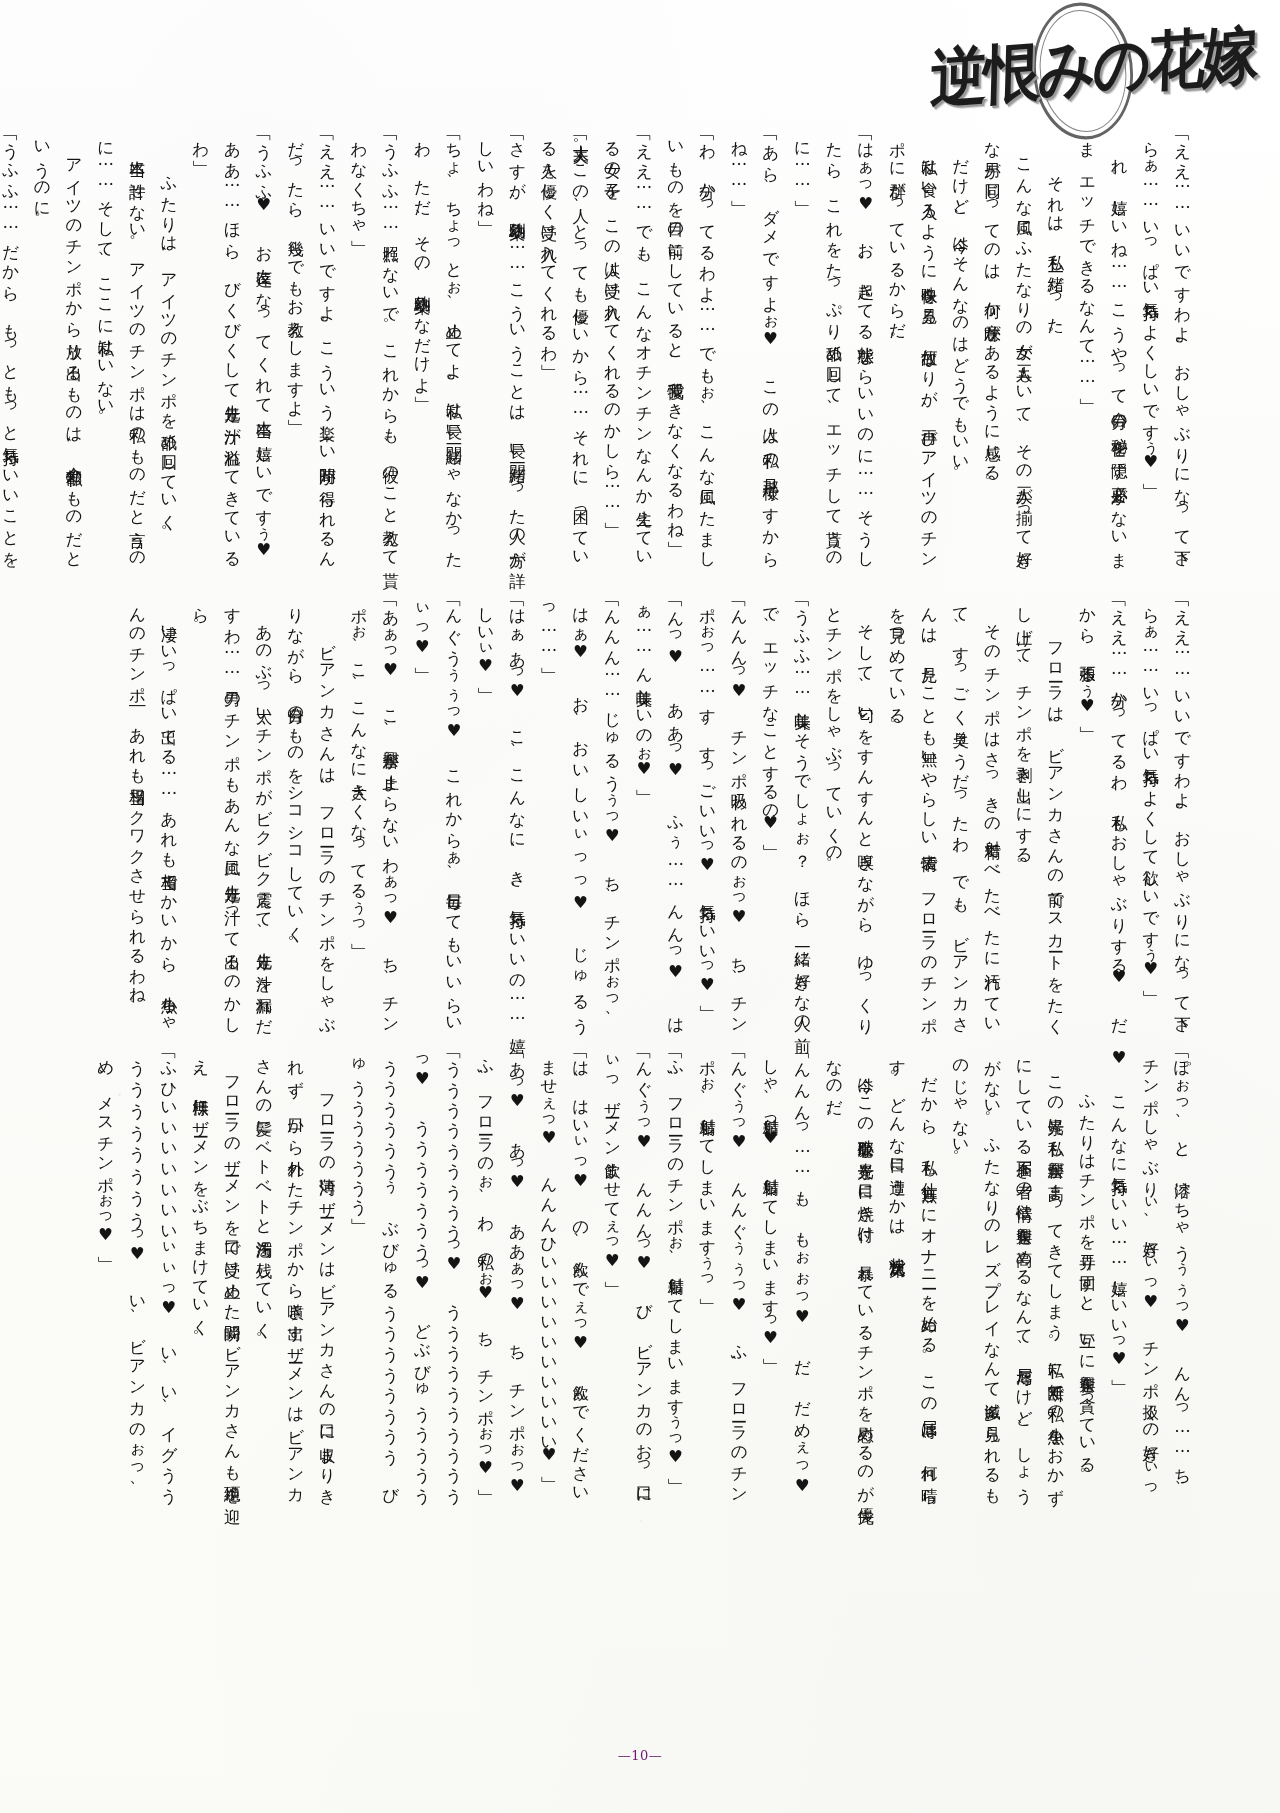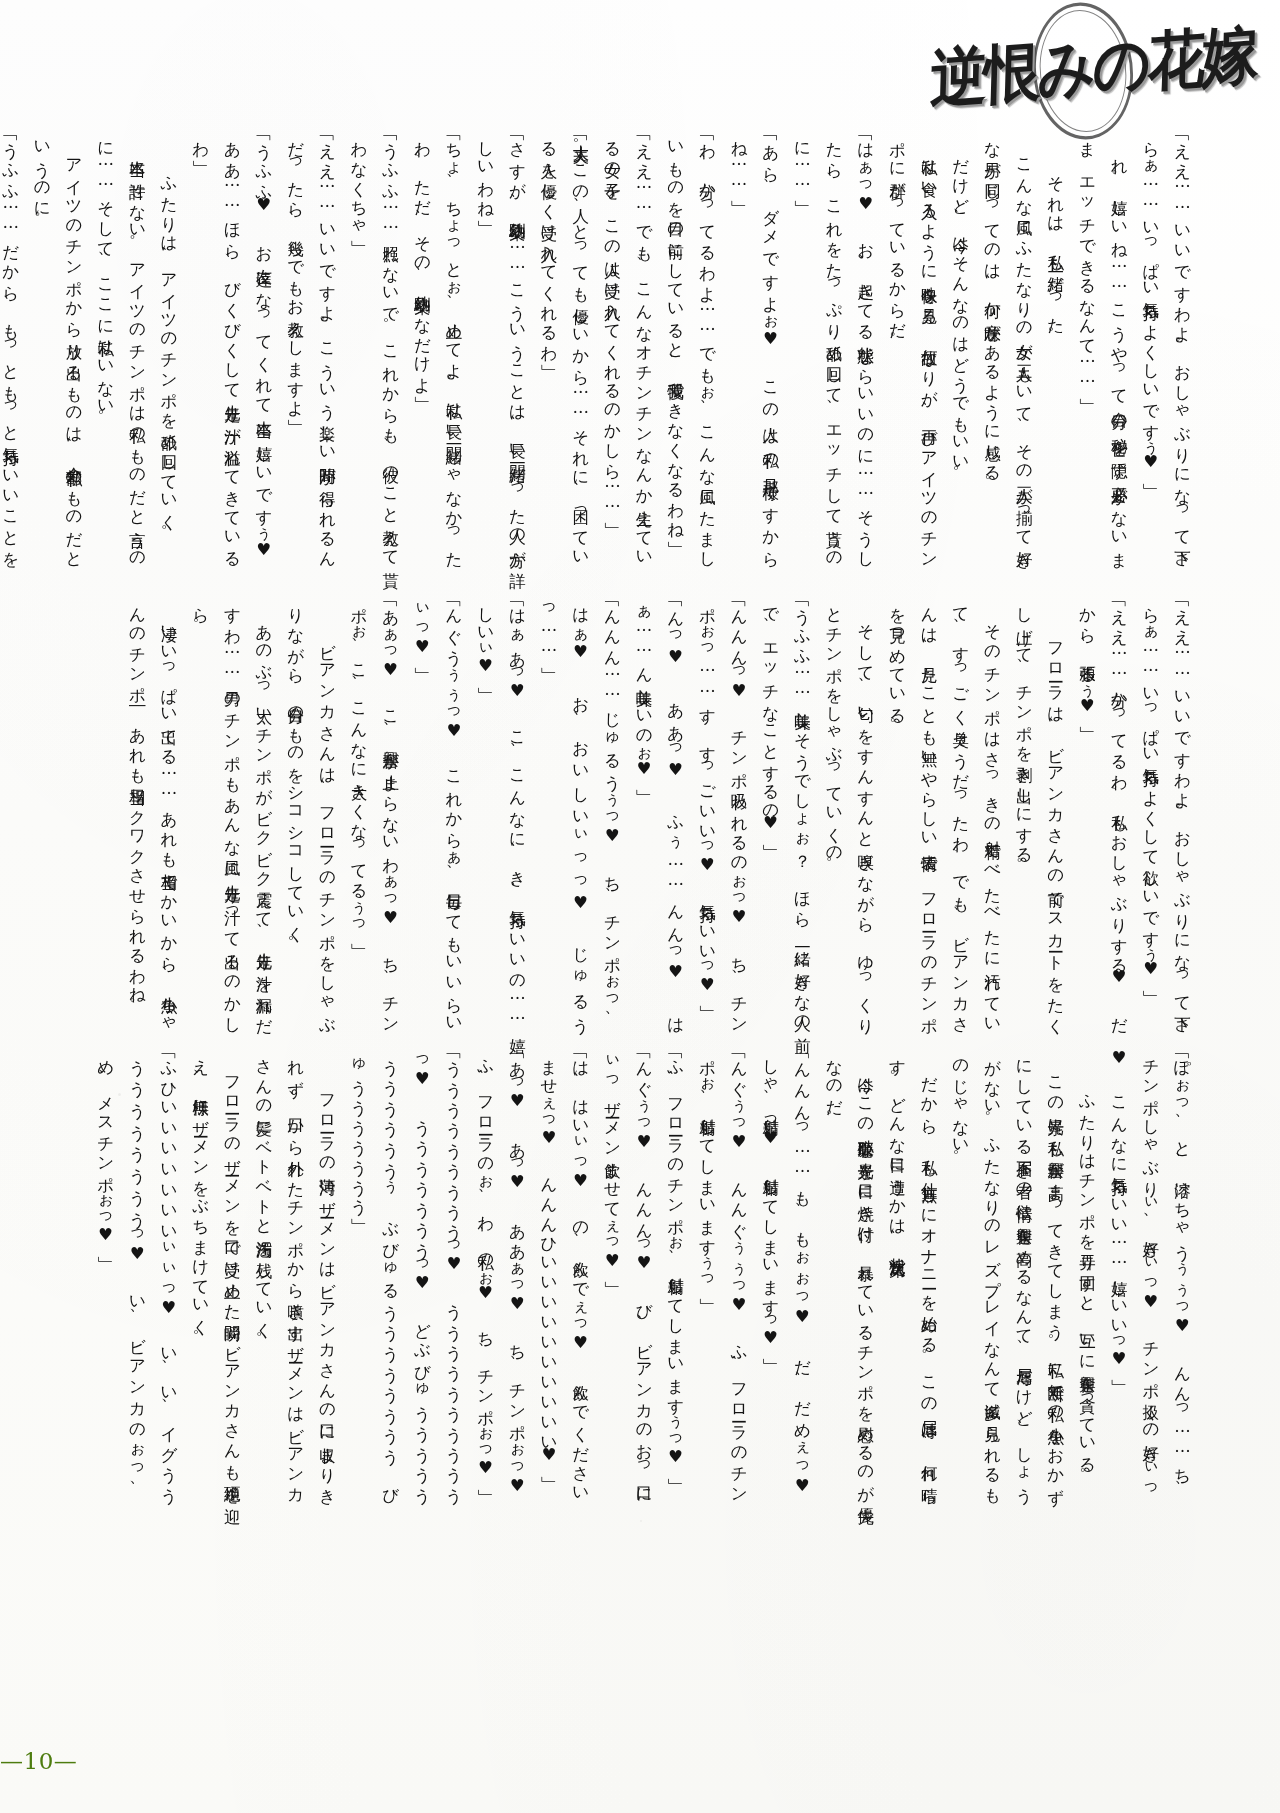--- a/index.html
+++ b/index.html
@@ -117,24 +117,24 @@
   .block p.noindent {
     text-indent: 0;
   }
 
   
   .page-number {
     position: absolute;
     left: 0;
     top: 1748px;
     width: 1280px;
-    text-align: left;
-    font-family: "DejaVu Serif", "Liberation Serif", serif;
-    font-size: 23px;
-    color: #4d7c0f;
+    text-align: center;
+    font-family: "DejaVu Serif", "Liberation Serif", serif;
+    font-size: 13px;
+    color: #701a75;
     letter-spacing: 0.5px;
   }
 
   
   .speckle {
     position: absolute;
     background: rgba(0,0,0,0.05);
     border-radius: 50%;
     pointer-events: none;
   }

